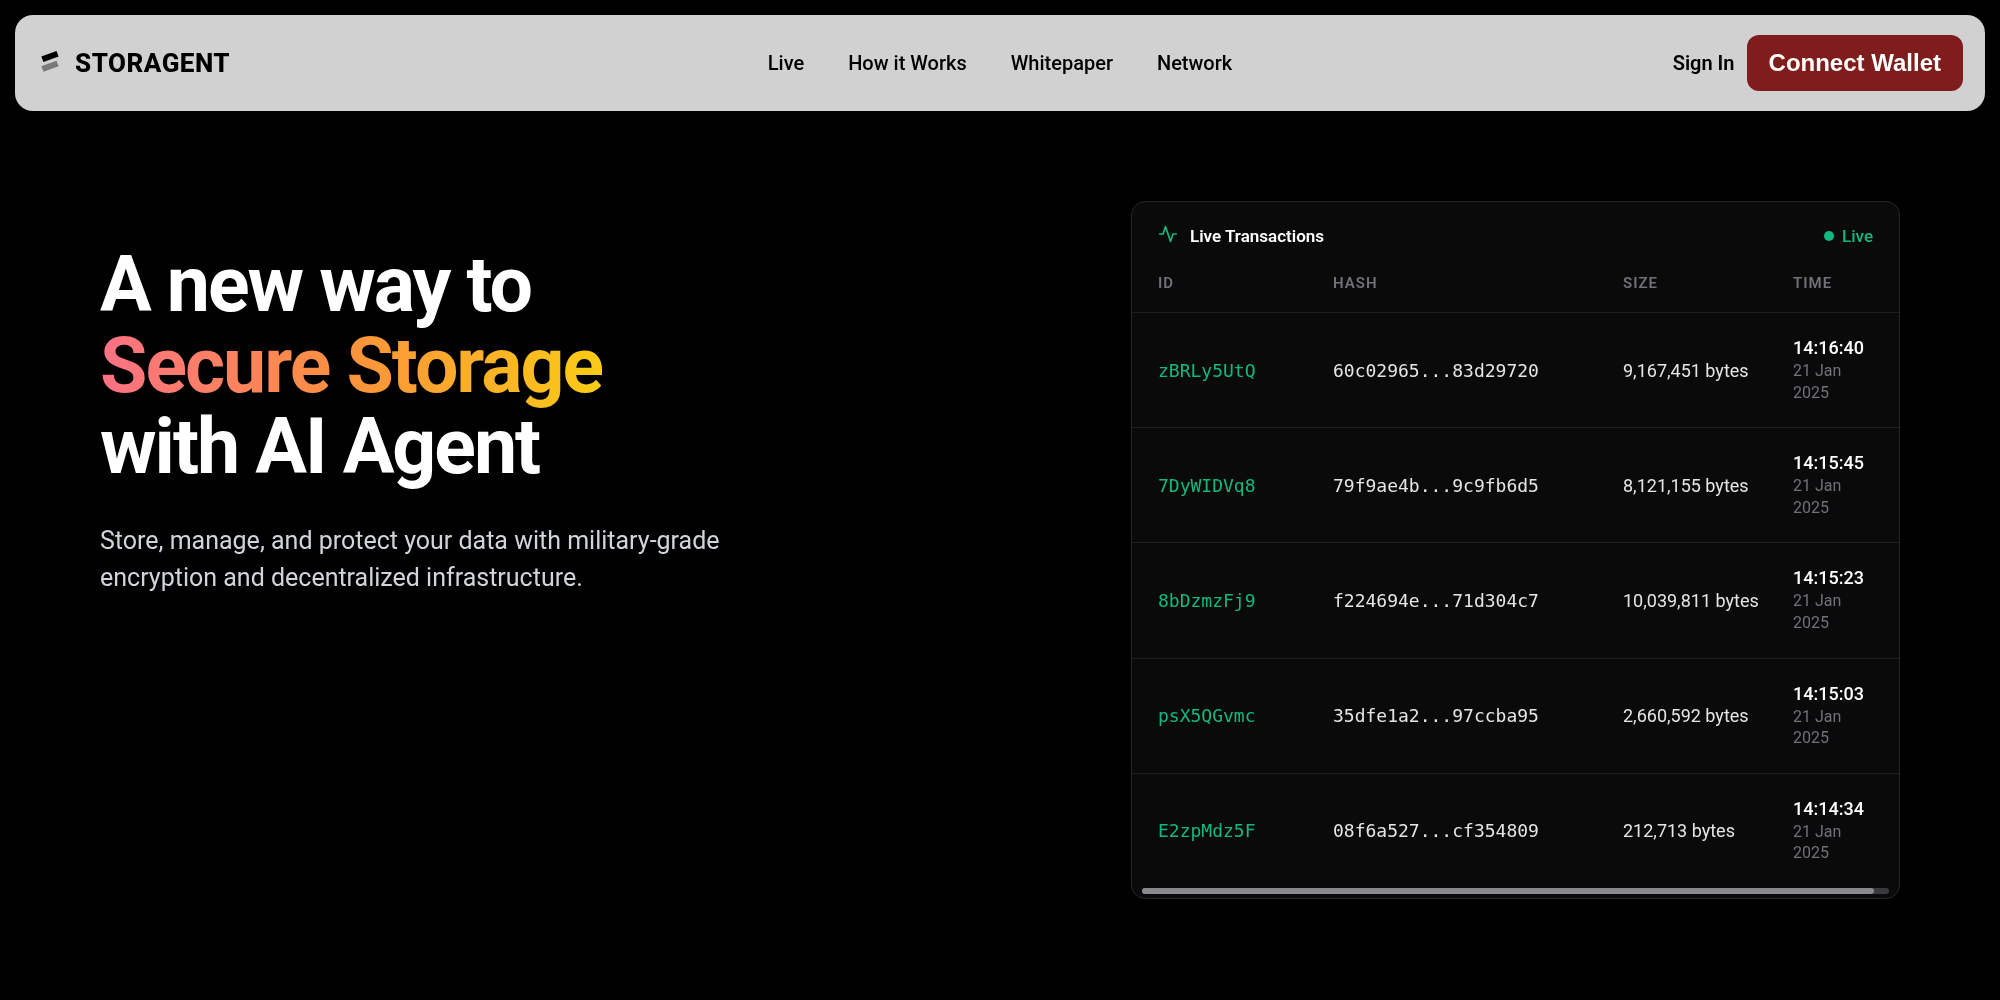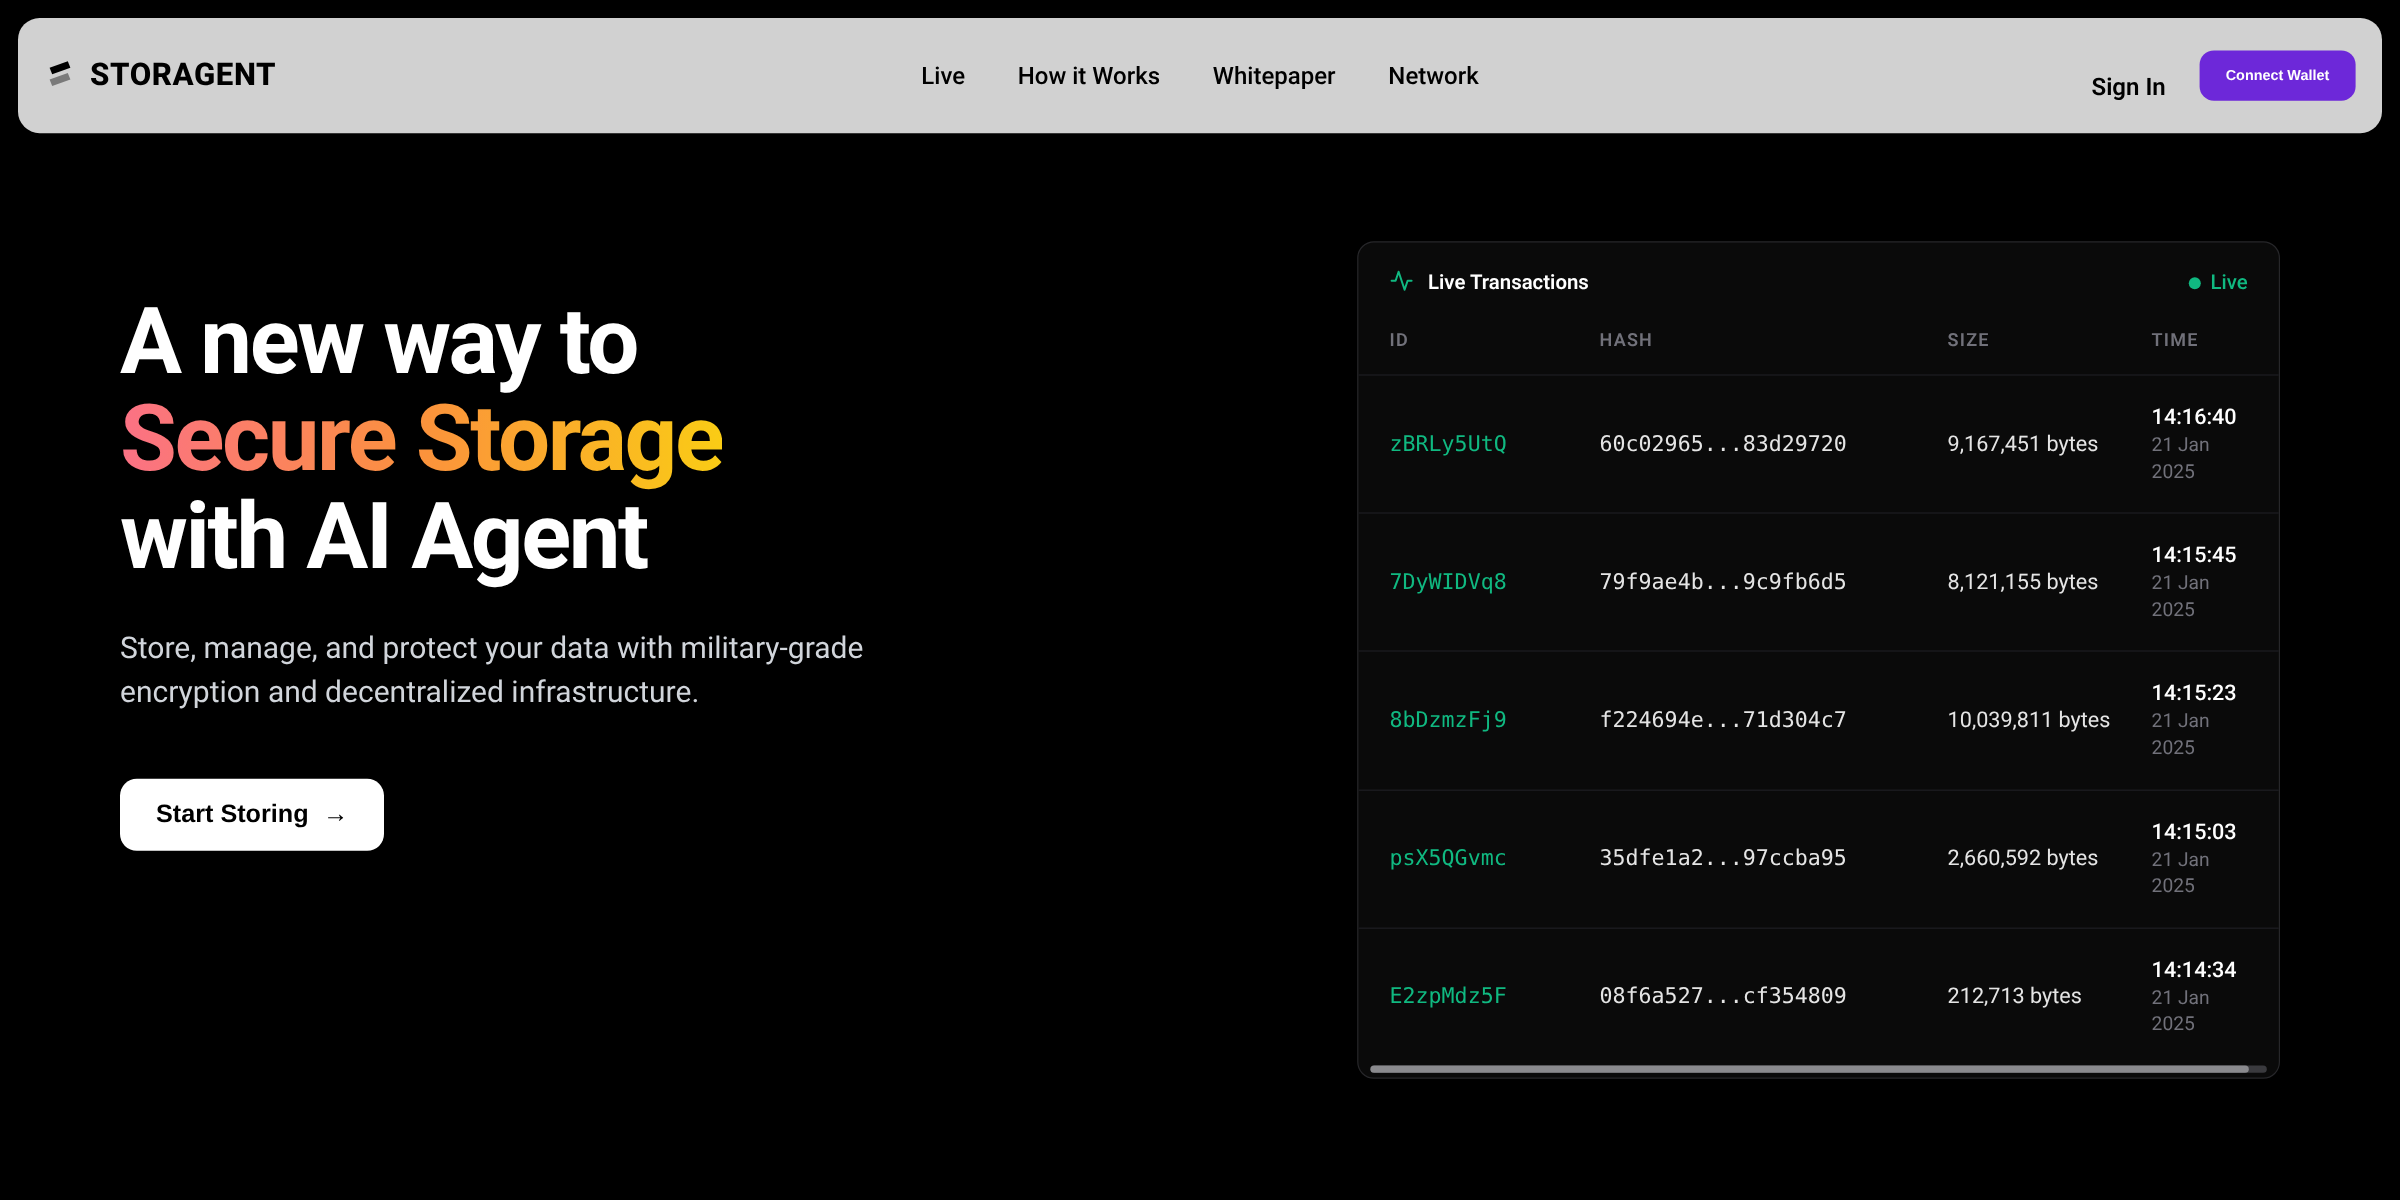--- a/index.html
+++ b/index.html
@@ -48,36 +48,36 @@
   .nav a {
     color: #000;
     font-size: 20px;
     font-weight: 500;
     text-decoration: none;
     cursor: pointer;
   }
   .header-right {
     margin-left: auto;
     display: flex;
-    align-items: flex-end;
-    gap: 28px;
+    align-items: center;
+    gap: 12px;
   }
   .signin {
     font-size: 20px;
     font-weight: 600;
     color: #000;
     cursor: pointer;
   }
   .connect-btn {
-    background: #6d28d9;
+    background: #7f1d1d;
     color: #fff;
     border: none;
     border-radius: 12px;
     padding: 14px 22px;
-    font-size: 12px;
+    font-size: 24px;
     font-weight: 600;
     cursor: pointer;
   }
 
   
   .main {
     display: flex;
     padding: 90px 100px 0 100px;
     gap: 60px;
   }
@@ -264,24 +264,20 @@
   <div class="left">
 
     <h1 class="headline">
       <span>A new way to</span><br>
       <span class="gradient-text">Secure Storage</span><br>
       <span>with AI Agent</span>
     </h1>
 
     <p class="subtext">Store, manage, and protect your data with military-grade encryption and decentralized infrastructure.</p>
 
-    <button class="cta">
-      <span>Start Storing</span>
-      <span class="arrow">→</span>
-    </button>
   </div>
 
   <div class="panel">
     <div class="panel-header">
       <span class="pulse-icon">
         <svg width="20" height="20" viewBox="0 0 24 24" fill="none" stroke="#10b981" stroke-width="2" stroke-linecap="round" stroke-linejoin="round">
           <polyline points="22 12 18 12 15 21 9 3 6 12 2 12"></polyline>
         </svg>
       </span>
       <span class="panel-title">Live Transactions</span>

